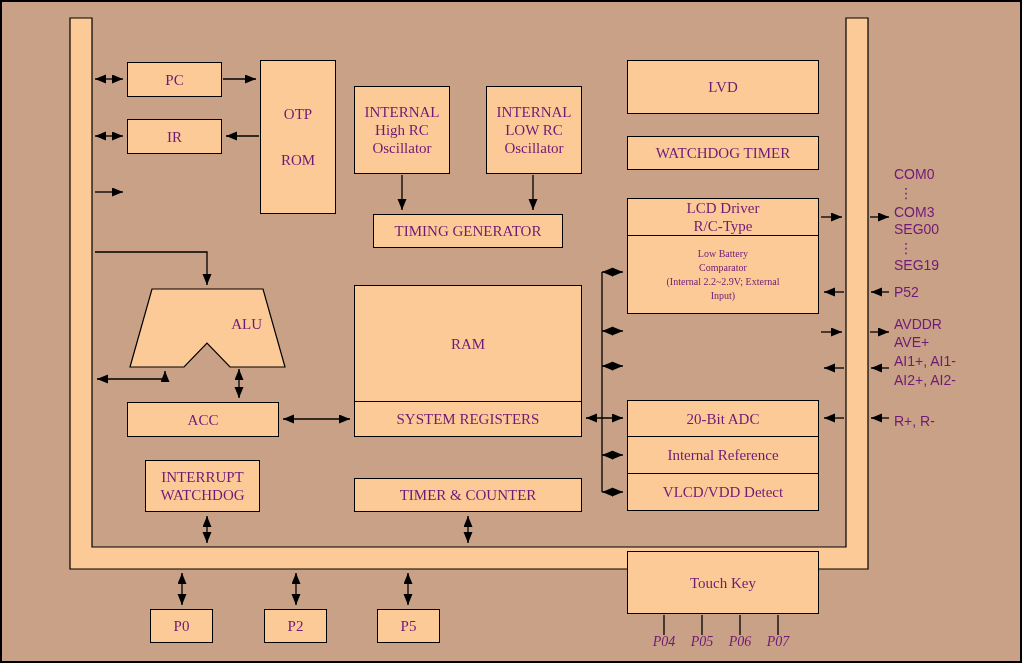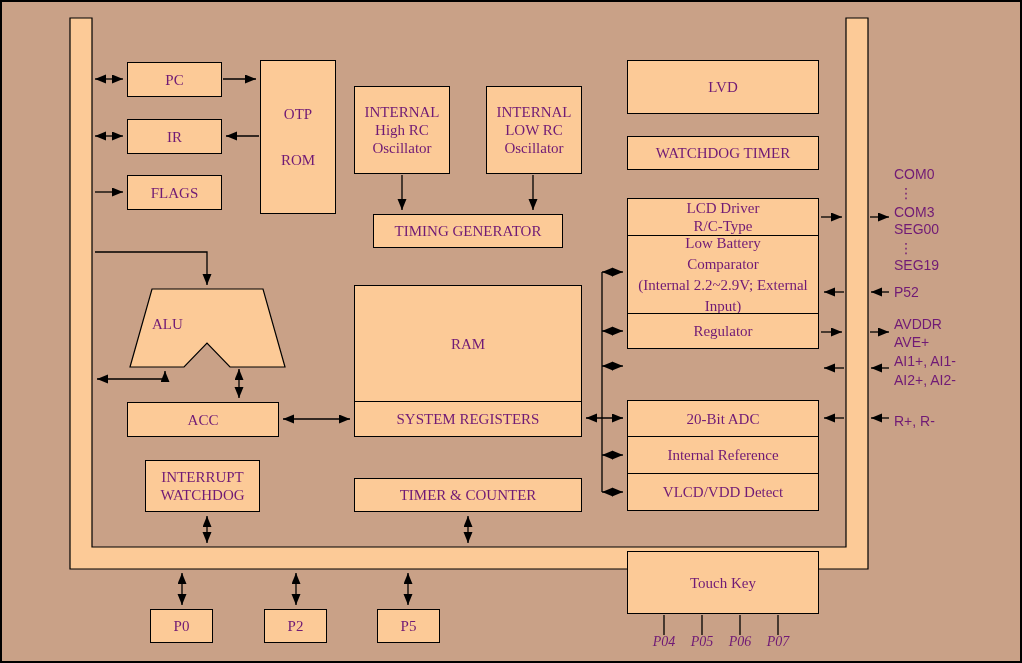--- a/index.html
+++ b/index.html
@@ -21,25 +21,25 @@
   .block{
     position:absolute;
     background:var(--block);
     border:1px solid var(--line);
     box-sizing:border-box;
     display:flex;align-items:center;justify-content:center;
     text-align:center;font-size:15px;
   }
   .block span{white-space:pre-line;line-height:1.2;}
   .otp span{line-height:3.1;}
-  .fs13{font-size:15px;}
+  .fs13{font-size:10px;}
   .fs13 span{line-height:1.4;}
   .alu-label{
     position:absolute;left:150px;top:314px;width:110px;
-    text-align:left;font-size:15px;
+    text-align:right;font-size:15px;
   }
   .lbl{
     position:absolute;height:17px;
     font-family:"Liberation Sans",sans-serif;
     font-size:14px;white-space:nowrap;
   }
   .dots{
     position:absolute;
     font-family:"Liberation Sans",sans-serif;
     font-size:14px;line-height:1;
@@ -115,23 +115,20 @@
       <line x1="776" y1="613" x2="776" y2="633"></line>
     </g>
   </svg>
 
   <div class="block" style="left:125px;top:60px;width:95px;height:35px">
       <span>PC</span>
     </div>
   <div class="block" style="left:125px;top:117px;width:95px;height:35px">
       <span>IR</span>
     </div>
-  <div class="block" style="left:125px;top:173px;width:95px;height:35px">
-      <span>FLAGS</span>
-    </div>
   <div class="block otp" style="left:258px;top:58px;width:76px;height:154px">
       <span>OTP
 ROM</span>
     </div>
 
   <div class="block" style="left:352px;top:84px;width:96px;height:88px">
       <span>INTERNAL
 High RC
 Oscillator</span>
     </div>
@@ -153,23 +150,20 @@
 
   <div class="block" style="left:625px;top:196px;width:192px;height:38px">
       <span>LCD Driver
 R/C-Type</span>
     </div>
   <div class="block fs13" style="left:625px;top:233px;width:192px;height:79px">
       <span>Low Battery
 Comparator
 (Internal 2.2~2.9V; External
 Input)</span>
-    </div>
-  <div class="block" style="left:625px;top:311px;width:192px;height:36px">
-      <span>Regulator</span>
     </div>
 
   <div class="block" style="left:625px;top:398px;width:192px;height:37px">
       <span>20-Bit ADC</span>
     </div>
   <div class="block" style="left:625px;top:434px;width:192px;height:38px">
       <span>Internal Reference</span>
     </div>
   <div class="block" style="left:625px;top:471px;width:192px;height:38px">
       <span>VLCD/VDD Detect</span>

